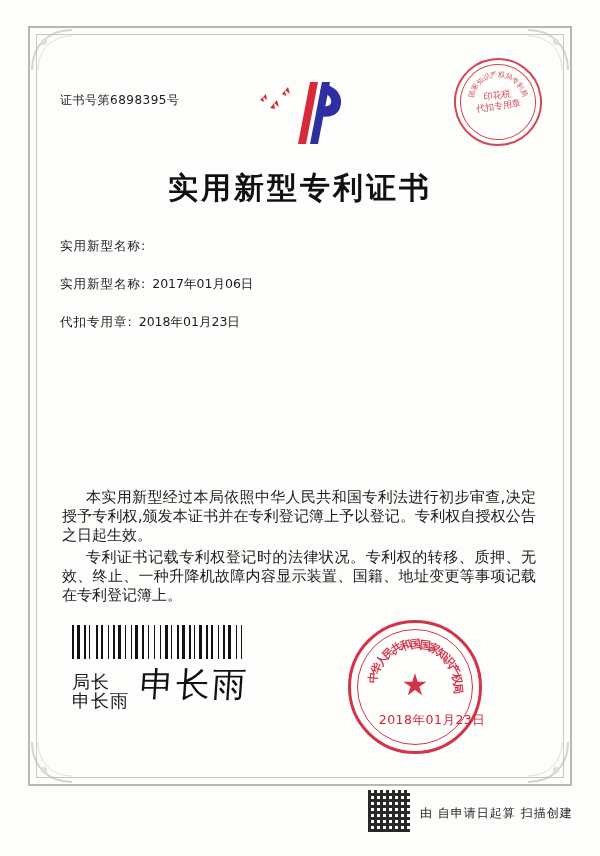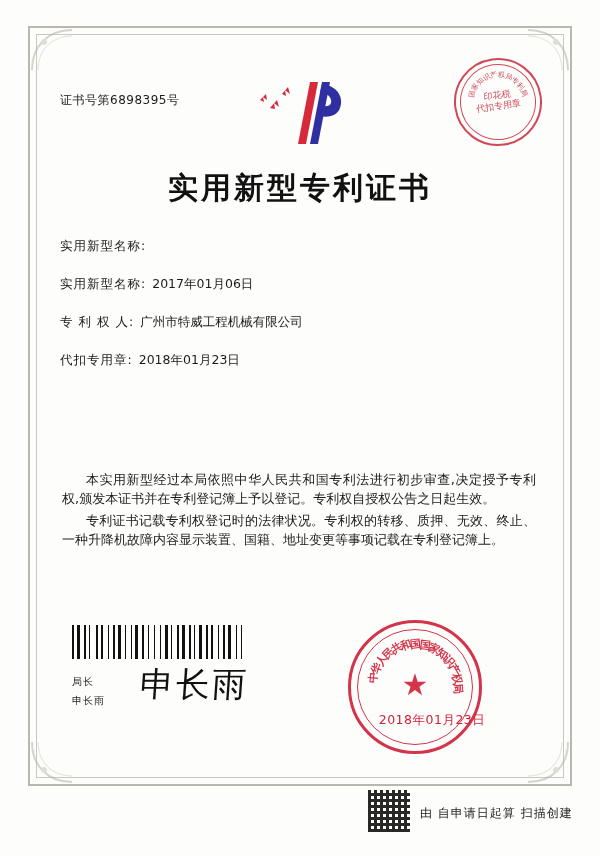--- a/index.html
+++ b/index.html
@@ -86,22 +86,22 @@
   .f-value{
     margin-left:6px;
   }
 
   .cert-no{
     position:absolute;left:60px;top:92px;
     font-size:12px;color:#1b1b1b;letter-spacing:.5px;
   }
 
   .body-text{
-    position:absolute;left:62px;top:470px;width:474px;
-    font-size:13px;line-height:19px;color:#1b1b1b;
+    position:absolute;left:62px;top:488px;width:474px;
+    font-size:15px;line-height:19px;color:#1b1b1b;
     text-align:justify;
   }
   .body-text p{margin:0 0 3px 0;text-indent:24px;}
 
   
   .barcode{
     position:absolute;left:72px;top:625px;width:204px;height:34px;
     display:flex;align-items:stretch;
   }
   .barcode i{display:block;background:#111;height:100%;}
@@ -124,21 +124,21 @@
     position:absolute;left:50%;top:50%;transform-origin:0 0;
     font-size:11px;font-weight:bold;
   }
   .seal-date{
     position:absolute;left:352px;top:712px;width:160px;
     text-align:center;color:#d0233c;font-size:12.5px;
     letter-spacing:.5px;
   }
 
   .director{
-    position:absolute;left:72px;top:672px;font-size:10px;
+    position:absolute;left:72px;top:672px;font-size:18px;
     line-height:19px;color:#1b1b1b;letter-spacing:1px;
   }
   .signature{
     position:absolute;left:140px;top:662px;
     font-family:"DejaVu Serif","Liberation Serif",serif;
     font-size:34px;color:#111;letter-spacing:2px;
     transform:skewX(-4deg);
   }
 
   .page-no{
@@ -233,24 +233,20 @@
 
   <div class="doc-title">实用新型专利证书</div>
 
   <div class="fields">
     <div class="field-row">
       <span class="f-label">实用新型名称:</span>
     </div>
     <div class="field-row">
       <span class="f-label">实用新型名称:</span>
       <span class="f-value">2017年01月06日</span>
-    </div>
-    <div class="field-row">
-      <span class="f-label">专 利 权 人:</span>
-      <span class="f-value">广州市特威工程机械有限公司</span>
     </div>
     <div class="field-row">
       <span class="f-label">代扣专用章:</span>
       <span class="f-value">2018年01月23日</span>
     </div>
   </div>
 
   <div class="body-text">
     <p>本实用新型经过本局依照中华人民共和国专利法进行初步审查,决定授予专利权,颁发本证书并在专利登记簿上予以登记。专利权自授权公告之日起生效。</p>
     <p>专利证书记载专利权登记时的法律状况。专利权的转移、质押、无效、终止、一种升降机故障内容显示装置、国籍、地址变更等事项记载在专利登记簿上。</p>

